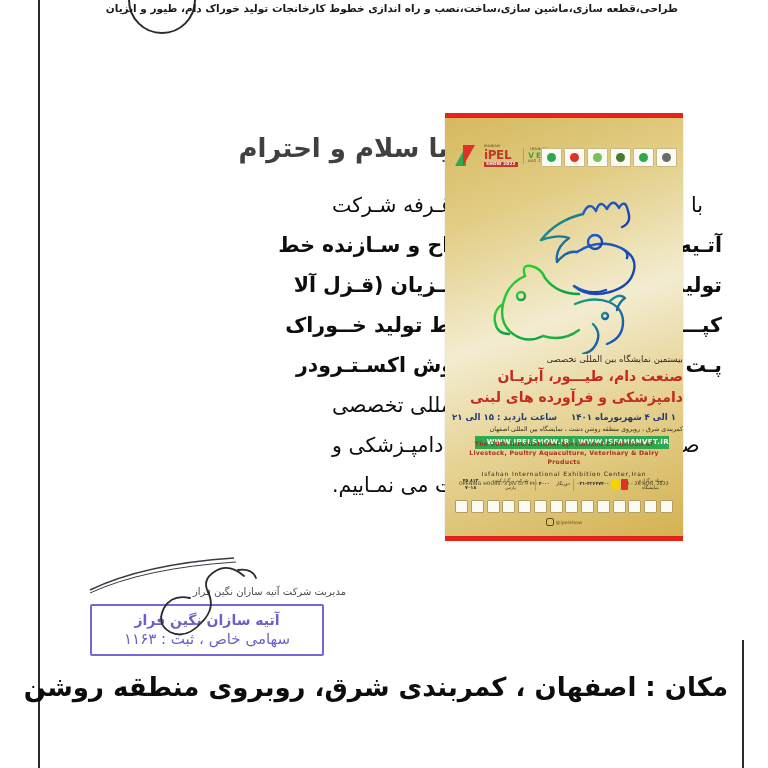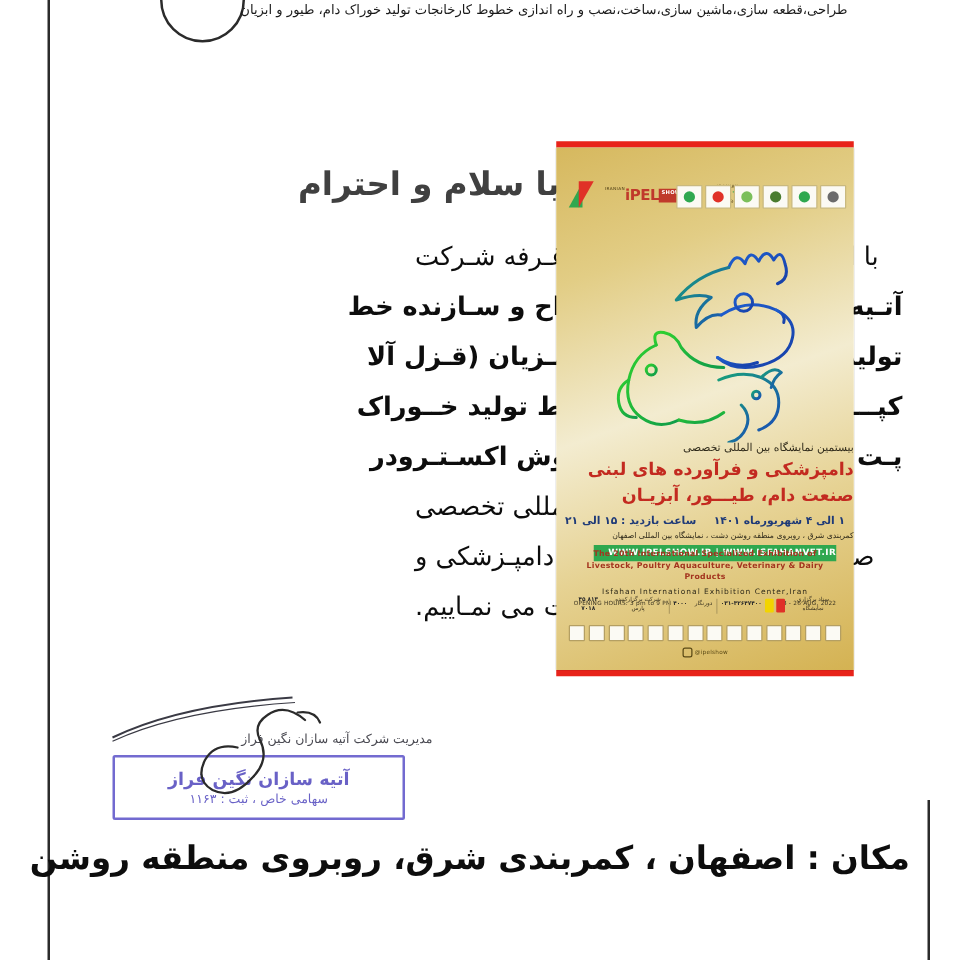--- a/index.html
+++ b/index.html
@@ -63,21 +63,21 @@
     background: #ffffff;
   }
   .header-text {
     position: absolute;
     right: 60px;
     top: 2px;
     font-size: 10.5px;
     color: #1a1a1a;
     letter-spacing: -0.2px;
     white-space: nowrap;
-    font-weight: 400;
+    font-weight: 700;
   }
 
   
   .basmala {
     position: absolute;
     right: 420px;
     top: 68px;
     font-size: 21px;
     font-weight: 700;
     color: #111111;
@@ -156,21 +156,21 @@
     border-left: 11px solid transparent;
     border-bottom: 20px solid #2fa84f;
   }
   .logo-mark .g2 {
     position:absolute; left:8px; top:1px;
     width:0; height:0;
     border-right: 12px solid transparent;
     border-top: 21px solid #e03127;
   }
   .logo-ipel {
-    display:flex; flex-direction:row; line-height:1;
+    display:flex; flex-direction:column; line-height:1;
   }
   .logo-ipel .tiny {
     font-size: 3.4px; color:#4a3a12; letter-spacing:.3px;
   }
   .logo-ipel .big {
     font-size: 12px; font-weight: 800; color:#c0392b; letter-spacing:-.4px;
   }
   .logo-ipel .bar {
     font-size: 4.2px; font-weight:700; color:#fff;
     background:#c0392b; padding:.6px 2px; margin-top:1px; letter-spacing:.2px;
@@ -298,21 +298,21 @@
   .stamp {
     position:absolute; left:18px; top:48px;
     width: 230px; height: 48px;
     border: 2px solid #5a51c8;
     border-radius: 2px;
     opacity: .85;
     display:flex; flex-direction:column; align-items:center; justify-content:center;
     direction: rtl;
   }
   .stamp .s1 { font-size:14px; font-weight:700; color:#4f46bd; letter-spacing:2px; }
-  .stamp .s2 { font-size:10px; color:#4f46bd; letter-spacing:.5px; margin-top:2px; }
+  .stamp .s2 { font-size:15px; color:#4f46bd; letter-spacing:.5px; margin-top:2px; }
   .sign-swirl { position:absolute; left:60px; top:4px; width:150px; height:110px; }
 
   
   .footer {
     position:absolute;
     right: 40px;
     left: 48px;
     top: 664px;
     direction: rtl;
     text-align: right;
@@ -429,22 +429,22 @@
 
         <path d="M110 120 q18 -8 34 -2 q14 6 14 20 q0 16 -16 22" stroke="url(#gTeal)"></path>
         <path d="M144 118 q10 -10 16 -4 q-6 4 -8 12" stroke="url(#gTeal)"></path>
         <path d="M128 140 q8 8 4 18 q-4 10 -14 12" stroke="url(#gTeal)"></path>
         <circle cx="140" cy="132" r="3" stroke="url(#gTeal)"></circle>
       </g>
     </svg>
 
     <div class="poster-fa">
       <div class="pf-sub">بیستمین نمایشگاه بین المللی تخصصی</div>
+      <div class="pf-title">صنعت دام، طیـــور، آبزیـان</div>
       <div class="pf-title">دامپزشکی و فرآورده های لبنی</div>
-      <div class="pf-title">صنعت دام، طیـــور، آبزیـان</div>
       <div class="pf-date">
         <span>۱ الی ۴ شهریورماه ۱۴۰۱</span>
         <span>ساعت بازدید : ۱۵ الی ۲۱</span>
       </div>
       <div class="pf-venue">کمربندی شرق ، روبروی منطقه روشن دشت ، نمایشگاه بین المللی اصفهان</div>
       <div class="pf-web">
         <span>WWW.IPELSHOW.IR</span>
         <span>|</span>
         <span>WWW.ISFAHANVET.IR</span>
       </div>

